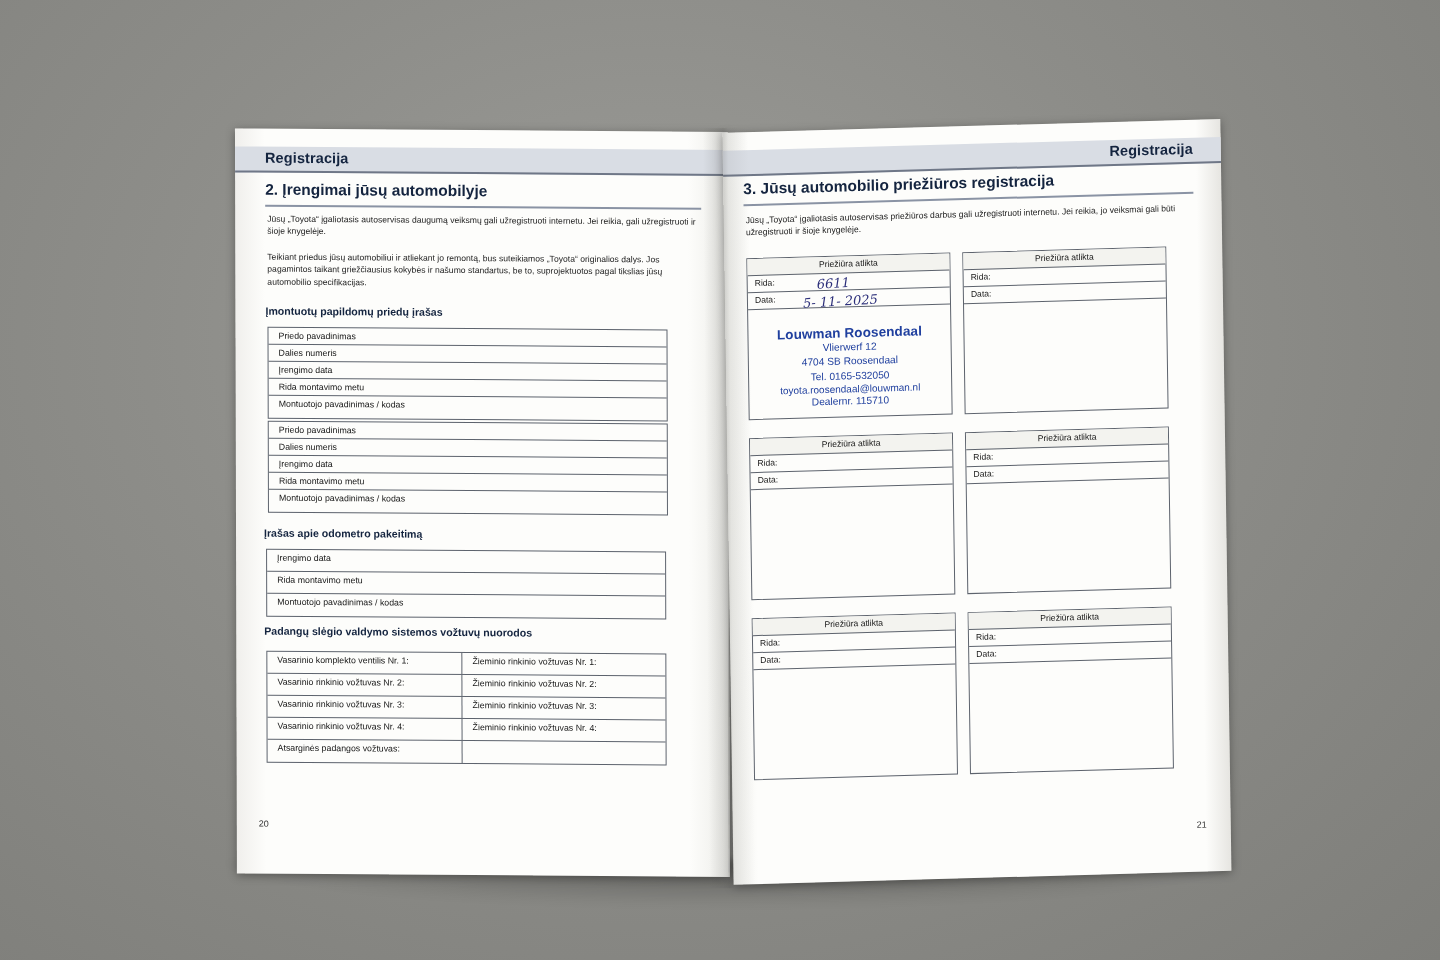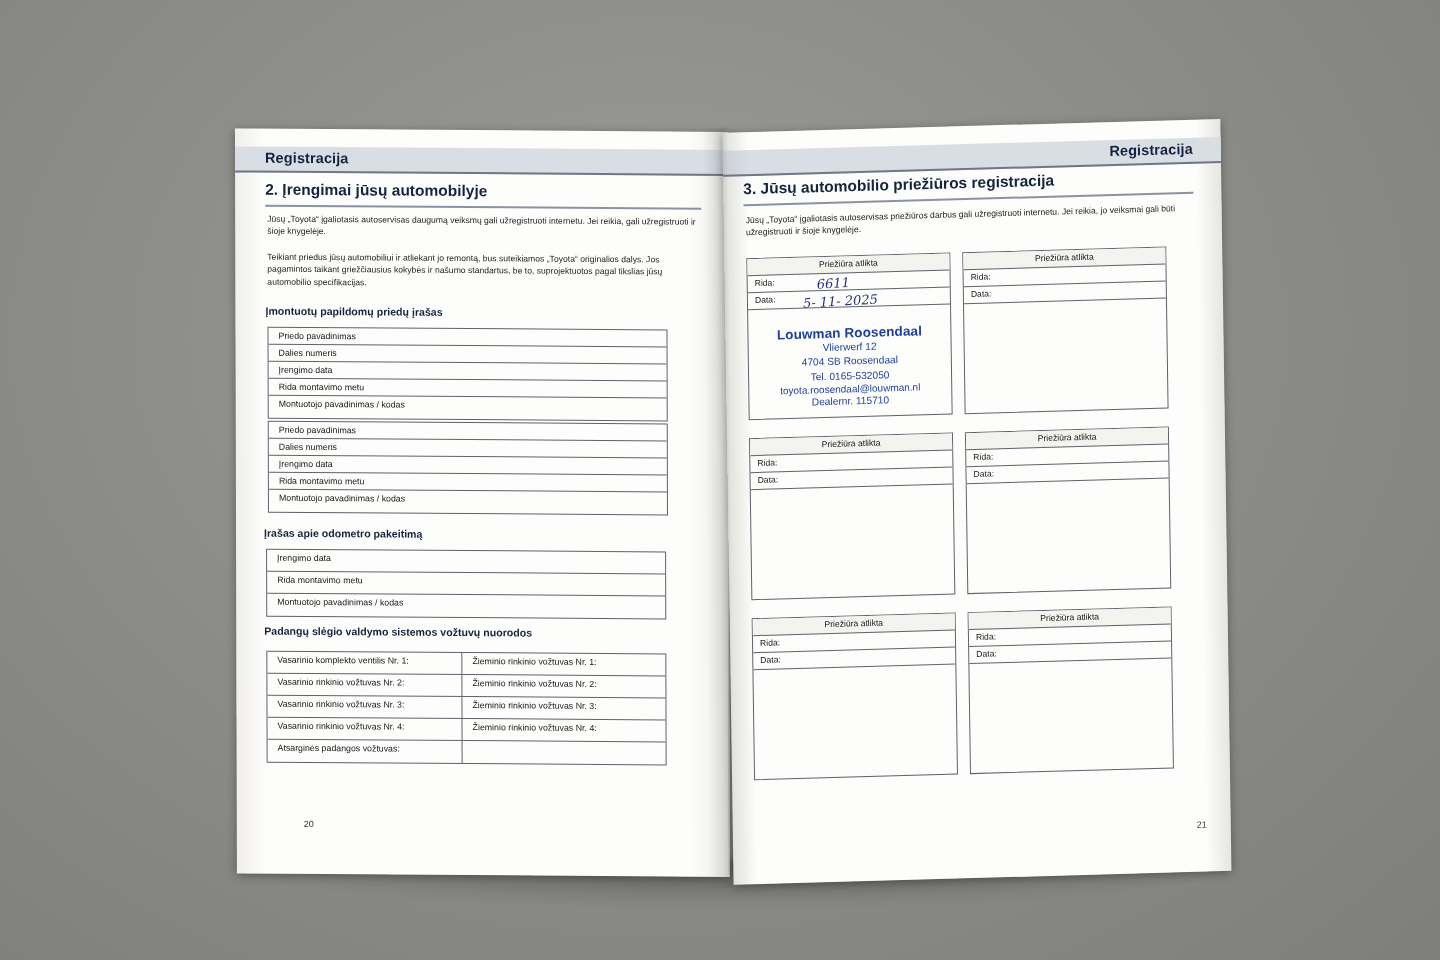--- a/index.html
+++ b/index.html
@@ -199,21 +199,21 @@
         <div class="row tall">
           <div class="cell a">Vasarinio rinkinio vožtuvas Nr. 4:</div>
           <div class="cell b">Žieminio rinkinio vožtuvas Nr. 4:</div>
         </div>
         <div class="row tall">
           <div class="cell a">Atsarginės padangos vožtuvas:</div>
           <div class="cell b"></div>
         </div>
       </div>
 
-      <div class="folio" style="left:22px;top:690px;margin-left:45px;">20</div>
+      <div class="folio" style="left:22px;top:690px;">20</div>
     </div>
   </div>
 
   <div class="page right">
     <div class="page-inner">
 
       <div class="hdr">
         <div class="hdr-title">Registracija</div>
         <div class="rule"></div>
       </div>

